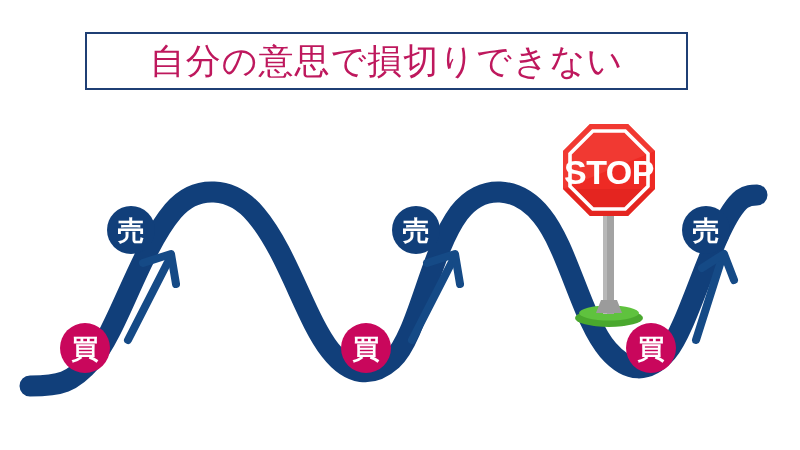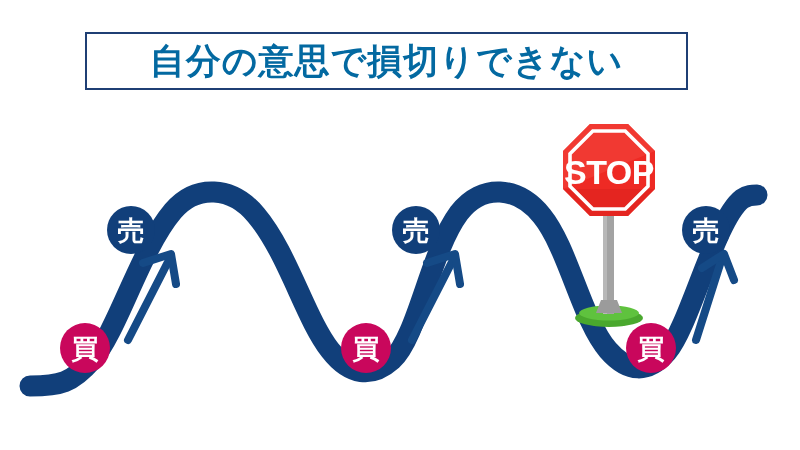--- a/index.html
+++ b/index.html
@@ -26,22 +26,22 @@
     border: 2px solid #1f3f74;
     box-sizing: border-box;
     display: flex;
     align-items: center;
     justify-content: center;
     background: #ffffff;
   }
   #title-text {
     font-family: "DejaVu Sans", "Liberation Sans", sans-serif;
     font-size: 35px;
-    font-weight: bold;
-    color: #0369a1;
+    font-weight: normal;
+    color: #be185d;
     letter-spacing: 1px;
     line-height: 1;
     white-space: nowrap;
   }
   #art {
     position: absolute;
     left: 0;
     top: 0;
     width: 800px;
     height: 450px;

